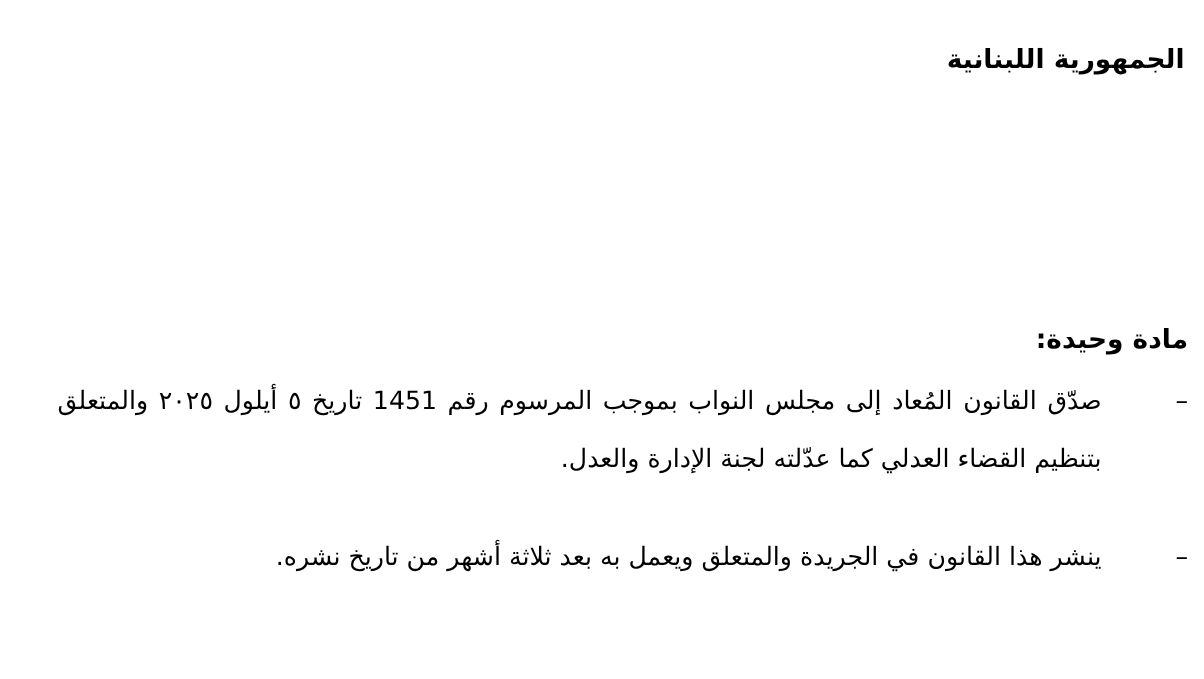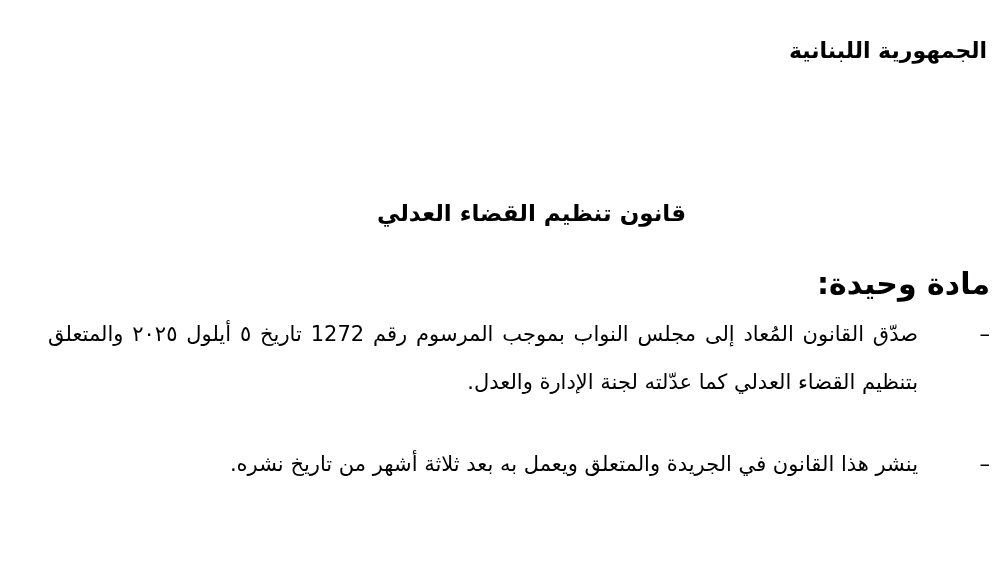--- a/index.html
+++ b/index.html
@@ -39,21 +39,21 @@
       font-weight: bold;
       font-size: 23px;
       line-height: 34px;
     }
     
     .article-heading {
       position: absolute;
       top: 268px;
       right: 13px;
       font-weight: bold;
-      font-size: 30px;
+      font-size: 22px;
       line-height: 32px;
     }
     
     .clause {
       position: absolute;
       right: 13px;
       left: 48px;
       display: flex;
       direction: rtl;
       font-size: 21px;
@@ -73,27 +73,26 @@
   </style>
 </head>
 <body>
 
 <div class="page" lang="ar" dir="rtl">
 
   <div class="letterhead">
     <div class="line1">الجمهورية اللبنانية</div>
   </div>
 
-  <div class="doc-title">قانون تنظيم القضاء العدلي</div>
 
   <div class="article-heading">مادة وحيدة:</div>
 
   <div class="clause clause-1">
     <span class="marker">–</span>
-    <span class="clause-text">صدّق القانون المُعاد إلى مجلس النواب بموجب المرسوم رقم 1272 تاريخ ٥ أيلول ٢٠٢٥ والمتعلق بتنظيم القضاء العدلي كما عدّلته لجنة الإدارة والعدل.</span>
+    <span class="clause-text">صدّق القانون المُعاد إلى مجلس النواب بموجب المرسوم رقم 1451 تاريخ ٥ أيلول ٢٠٢٥ والمتعلق بتنظيم القضاء العدلي كما عدّلته لجنة الإدارة والعدل.</span>
   </div>
 
   <div class="clause clause-2">
     <span class="marker">–</span>
     <span class="clause-text">ينشر هذا القانون في الجريدة والمتعلق ويعمل به بعد ثلاثة أشهر من تاريخ نشره.</span>
   </div>
 
 </div>
 
 </body></html>

